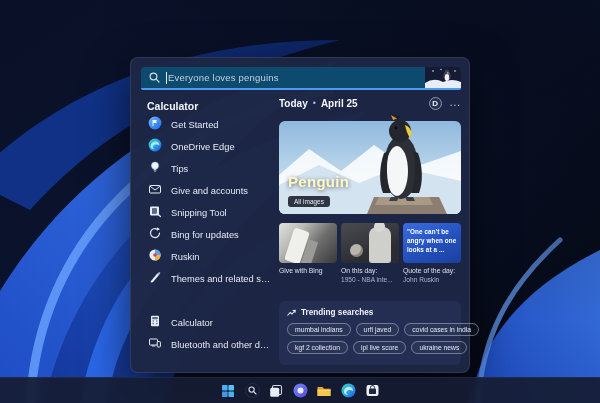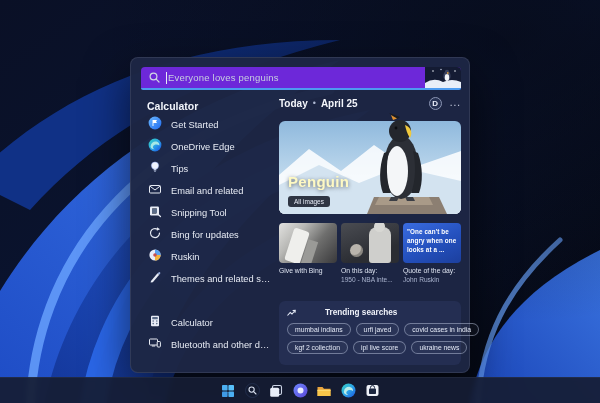--- a/index.html
+++ b/index.html
@@ -7,21 +7,21 @@
   .screen { position:relative; width:600px; height:403px; overflow:hidden;
     font-family:"Liberation Sans", sans-serif; background:#060a16; }
   .wallpaper { position:absolute; inset:0; }
 
   
   .panel { position:absolute; left:130px; top:57px; width:340px; height:316px;
     background:rgba(29,38,68,0.97); border:1px solid rgba(255,255,255,0.09);
     border-radius:8px; box-shadow:0 18px 45px rgba(0,0,0,0.6); }
 
   .searchbox { position:absolute; left:10px; top:9px; width:320px; height:23px;
-    background:#6d28d9; border-radius:4px 4px 2px 2px;
+    background:#0c4a6e; border-radius:4px 4px 2px 2px;
     border-bottom:2px solid #4d9bf0; display:flex; align-items:center; padding-left:8px; }
   .searchbox .mag { flex:0 0 auto; margin-right:6px; display:flex; }
   .caret { width:1px; height:12px; background:#e8ecf6; margin-right:1px; }
   .searchtext { font-size:9.5px; color:#c7cfdf; letter-spacing:.2px; white-space:nowrap; }
   .doodle { position:absolute; right:0; top:0; width:36px; height:21px; overflow:hidden;
     border-radius:0 4px 0 0; }
 
   
   .suggested-title { position:absolute; left:16px; top:42px; font-size:10.5px;
     font-weight:bold; color:#f2f5fb; }
@@ -69,21 +69,21 @@
   .t3 { background:linear-gradient(155deg,#3a6ce0 0%,#2450bd 55%,#1c3f9e 100%);
     padding:4px 4px; }
   .quote-text { font-size:6.3px; font-weight:bold; color:#fff; line-height:1.45;
     letter-spacing:.1px; }
   .cap1 { margin-top:4px; font-size:6.8px; color:#dde3f0; line-height:1.3; }
   .cap2 { font-size:6.6px; color:#a9b3ce; line-height:1.3; }
 
   .trending { position:absolute; left:148px; top:243px; width:182px; height:64px;
     background:#242e52; border-radius:6px; padding:7px 8px; }
   .t-head { display:flex; align-items:center; gap:5px; margin-bottom:6px; }
-  .t-head .txt { font-size:8.2px; font-weight:bold; color:#f0f3fa;margin-left:24px; }
+  .t-head .txt { font-size:8.2px; font-weight:bold; color:#f0f3fa; }
   .pillrow { display:flex; gap:5px; margin-bottom:5px; }
   .pill { border:1px solid rgba(200,210,235,0.45); border-radius:8px; padding:2px 7px;
     font-size:6.8px; color:#e4e9f6; white-space:nowrap; background:rgba(255,255,255,0.03); }
 
   
   .taskbar { position:absolute; left:0; right:0; bottom:0; height:26px;
     background:rgba(21,29,52,0.93); border-top:1px solid rgba(255,255,255,0.05);
     display:flex; align-items:center; justify-content:center; gap:5px;
     backdrop-filter:blur(2px); }
   .tb-btn { width:19px; height:19px; border-radius:4px; display:flex; align-items:center;
@@ -201,21 +201,21 @@
       <span class="lbl">Tips</span>
     </div>
 
     <div class="s-item" style="top:120px">
       <span class="ic">
         <svg width="14" height="14" viewBox="0 0 14 14">
             <rect x="1.5" y="3.5" width="11" height="7.5" rx="1" fill="none" stroke="#e7ebf4" stroke-width="1"></rect>
             <polyline points="2,4.2 7,8 12,4.2" fill="none" stroke="#e7ebf4" stroke-width="1"></polyline>
           </svg>
       </span>
-      <span class="lbl">Email and related</span>
+      <span class="lbl">Give and accounts</span>
     </div>
 
     <div class="s-item" style="top:142px">
       <span class="ic">
         <svg width="14" height="14" viewBox="0 0 14 14">
             <rect x="2" y="2.5" width="9" height="9" rx="1.2" fill="#e8ecf6"></rect>
             <rect x="4" y="4.5" width="5" height="5" rx="0.6" fill="#5a6population88"></rect>
             <rect x="4" y="4.5" width="5" height="5" rx="0.6" fill="#5a6b88"></rect>
             <path d="M 9,9.5 L 12.5,12.5" stroke="#e8ecf6" stroke-width="1.2" stroke-linecap="round"></path>
           </svg>

